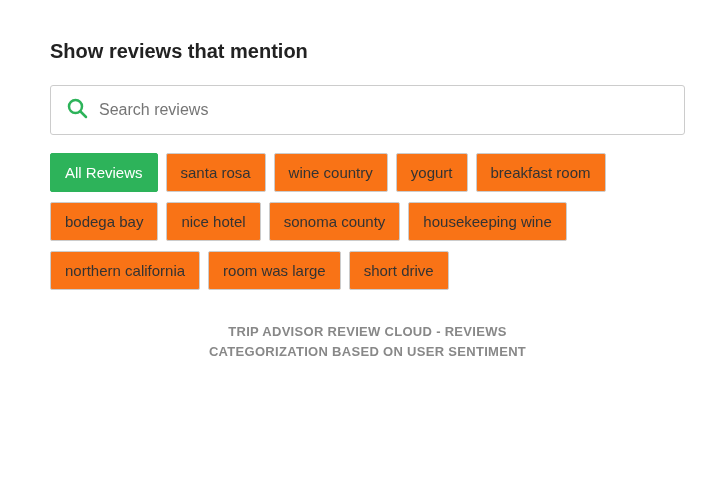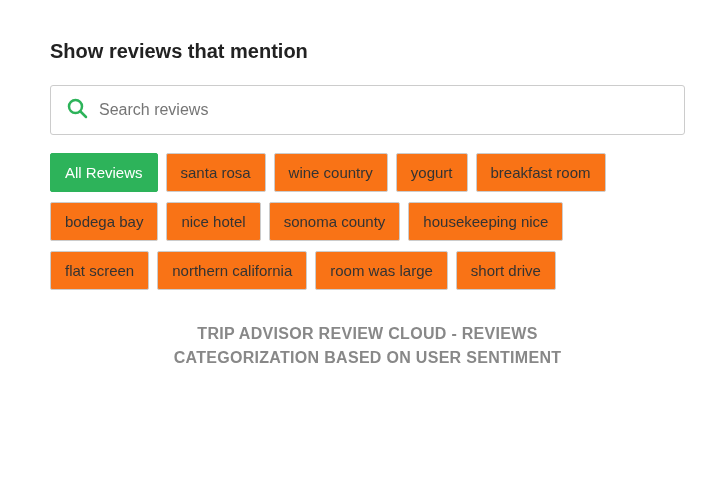--- a/index.html
+++ b/index.html
@@ -84,21 +84,21 @@
     .tag.active {
       background: #2db35a;
       border-color: #2db35a;
       color: #ffffff;
       font-weight: normal;
     }
 
     .footer-text {
       margin-top: 32px;
       text-align: center;
-      font-size: 16px;
+      font-size: 13px;
       font-weight: bold;
       color: #888888;
       line-height: 1.5;
       letter-spacing: 0.3px;
     }
   </style>
 </head>
 <body>
 
 <div class="container">
@@ -121,25 +121,24 @@
       <span class="tag">santa rosa</span>
       <span class="tag">wine country</span>
       <span class="tag">yogurt</span>
       <span class="tag">breakfast room</span>
     </div>
 
     <div class="tags-row">
       <span class="tag">bodega bay</span>
       <span class="tag">nice hotel</span>
       <span class="tag">sonoma county</span>
-      <span class="tag">housekeeping nice</span>
+      <span class="tag">housekeeping wine</span>
     </div>
 
     <div class="tags-row">
-      <span class="tag">flat screen</span>
       <span class="tag">northern california</span>
       <span class="tag">room was large</span>
       <span class="tag">short drive</span>
     </div>
   </div>
 
   <div class="footer-text">
     <div>TRIP ADVISOR REVIEW CLOUD - REVIEWS</div>
     <div>CATEGORIZATION BASED ON USER SENTIMENT</div>
   </div>

